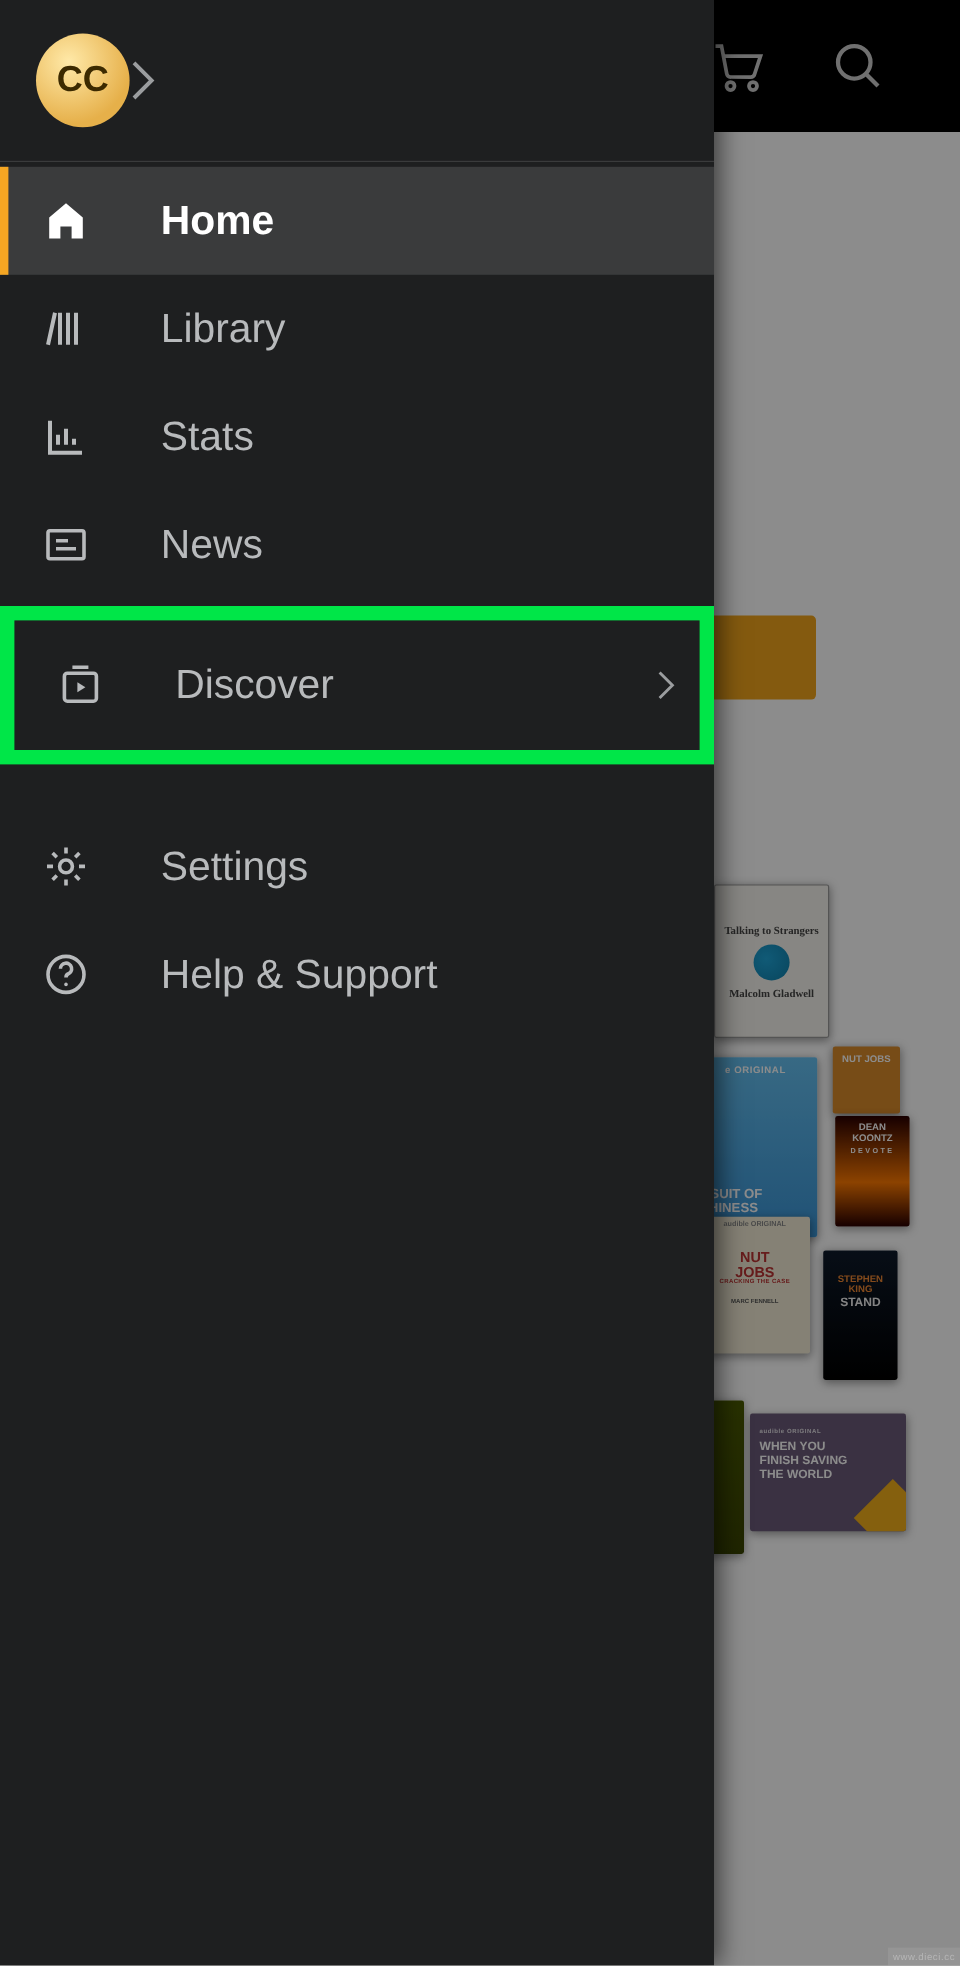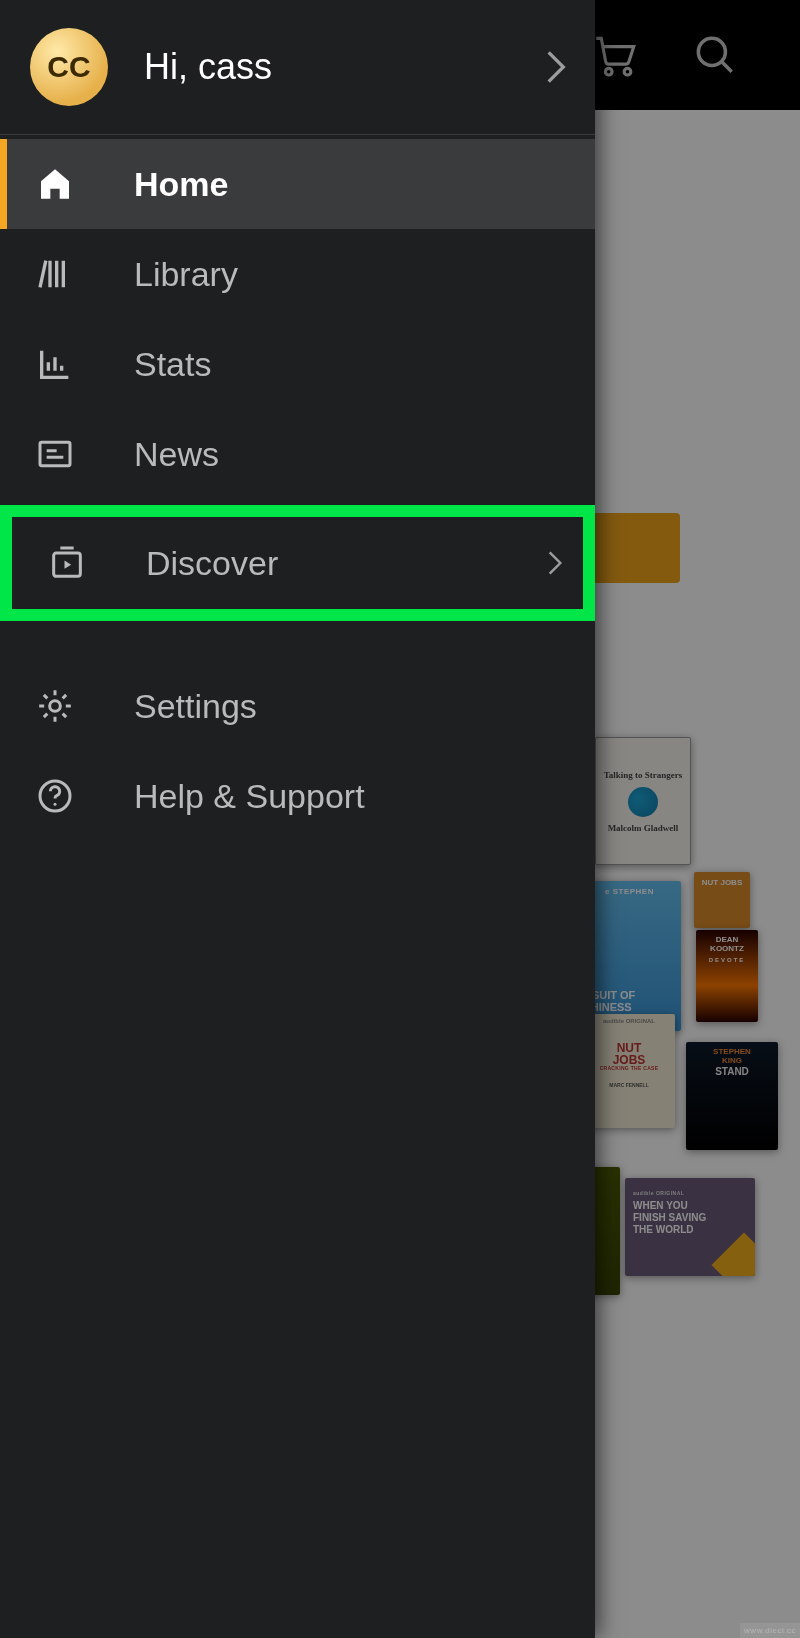--- a/index.html
+++ b/index.html
@@ -35,30 +35,30 @@
   .mi { display: flex; align-items: center; height: 90px; padding-left: 34px; padding-right: 20px; cursor: pointer; position: relative; }
   .mi .ic { width: 42px; display: flex; align-items: center; justify-content: center; flex: none; }
   .mi .lbl { margin-left: 58px; font-size: 34px; color: #b8babc; }
   .mi.active { background: #3a3b3c; }
   .mi.active::before { content: ""; position: absolute; left: 0; top: 0; bottom: 0; width: 7px; background: #f5a623; }
   .mi.active .lbl { color: #fff; font-weight: 600; }
   .mi .tail { margin-left: auto; }
 
   
   .hl { border: 12px solid #00e648; margin: 6px 0 40px 0; }
-  .hl .mi { height: 92px; }
+  .hl .mi { height: 108px; }
 
   
   .cover { position: absolute; border-radius: 2px; box-shadow: 0 2px 8px rgba(0,0,0,0.4); font-size: 11px; font-weight: 700; color: #fff; overflow: hidden; padding: 6px; text-align: center; }
   .c1 { left: 595px; top: 737px;  width: 96px; height: 128px; background: #f6f4ee; color: #444; border: 1px solid #999; font-size: 9px; line-height: 1.2; padding-top: 6px; }
   .c2 { left: 578px; top: 881px;  width: 103px; height: 150px; background: linear-gradient(#66c0f0,#3b95d6); }
   .c3 { left: 694px; top: 872px;  width: 56px;  height: 56px;  background: #d98a2a; font-size: 8px; }
   .c4 { left: 696px; top: 930px;  width: 62px;  height: 92px;  background: linear-gradient(180deg,#2a0000,#ff7a00 60%,#2a0000); font-size: 8px; line-height: 1.1; }
   .c5 { left: 583px; top: 1014px; width: 92px;  height: 114px; background: #f2ecd6; color: #b33; font-size: 12px; font-weight: 900; line-height: 1; padding-top: 28px; }
-  .c6 { left: 686px; top: 1042px; width: 92px;  height: 108px; background: linear-gradient(#0e1a2a,#000); color: #e83; font-size: 8px; padding-top: 6px; line-height: 1.1; }
+  .c6 { left: 686px; top: 1042px; width: 62px;  height: 108px; background: linear-gradient(#0e1a2a,#000); color: #e83; font-size: 8px; padding-top: 20px; line-height: 1.1; }
   .c7 { left: 575px; top: 1167px; width: 45px;  height: 128px; background: linear-gradient(#4a5a00,#3a4400); }
   .c8 { left: 625px; top: 1178px; width: 130px; height: 98px;  background: #6a5a78; font-size: 10px; line-height: 1.2; padding: 12px 8px; text-align: left; }
   .c8::after { content: ""; position: absolute; right: -12px; bottom: -12px; width: 46px; height: 46px; background: #f3af1a; transform: rotate(45deg); }
   .c1 .circ { width: 30px; height: 30px; border-radius: 50%; background: radial-gradient(circle at 35% 40%, #1fa5d8, #0f7fab); margin: 6px auto; }
 
   svg { display: block; }
 </style>
 </head>
 <body>
 
@@ -91,21 +91,21 @@
       <div class="bg-note"><span>ime.</span></div>
     </div>
   </div>
 
   <div class="cover c1">
     <div style="font-family:Georgia,serif;margin-top:26px;">Talking to Strangers</div>
     <div class="circ"></div>
     <div style="font-family:Georgia,serif;">Malcolm Gladwell</div>
   </div>
   <div class="cover c2">
-    <div style="font-size:8px;letter-spacing:0.5px;">e STEPHEN</div>
+    <div style="font-size:8px;letter-spacing:0.5px;">e ORIGINAL</div>
     <div style="position:absolute;bottom:6px;left:6px;text-align:left;font-weight:900;">
       <span>RSUIT OF</span><br>
       <span>THINESS</span><br>
       <span style="font-size:8px;font-weight:400;">KE GRIFFIN</span>
     </div>
   </div>
   <div class="cover c3">
       <div>NUT JOBS</div>
     </div>
   <div class="cover c4">
@@ -136,21 +136,20 @@
   </div>
 
   <div class="dim"></div>
 
   <nav class="drawer">
 
     <div class="profile">
       <div class="avatar">
         <span>CC</span>
       </div>
-      <div class="greet">Hi, cass</div>
       <span class="chev">
         <svg width="22" height="38" viewBox="0 0 12 20" fill="none" stroke="#9b9d9f" stroke-width="1.8">
             <path d="M2 2l8 8-8 8"></path>
           </svg>
       </span>
     </div>
 
     <div class="menu">
 
       <div class="mi active">

